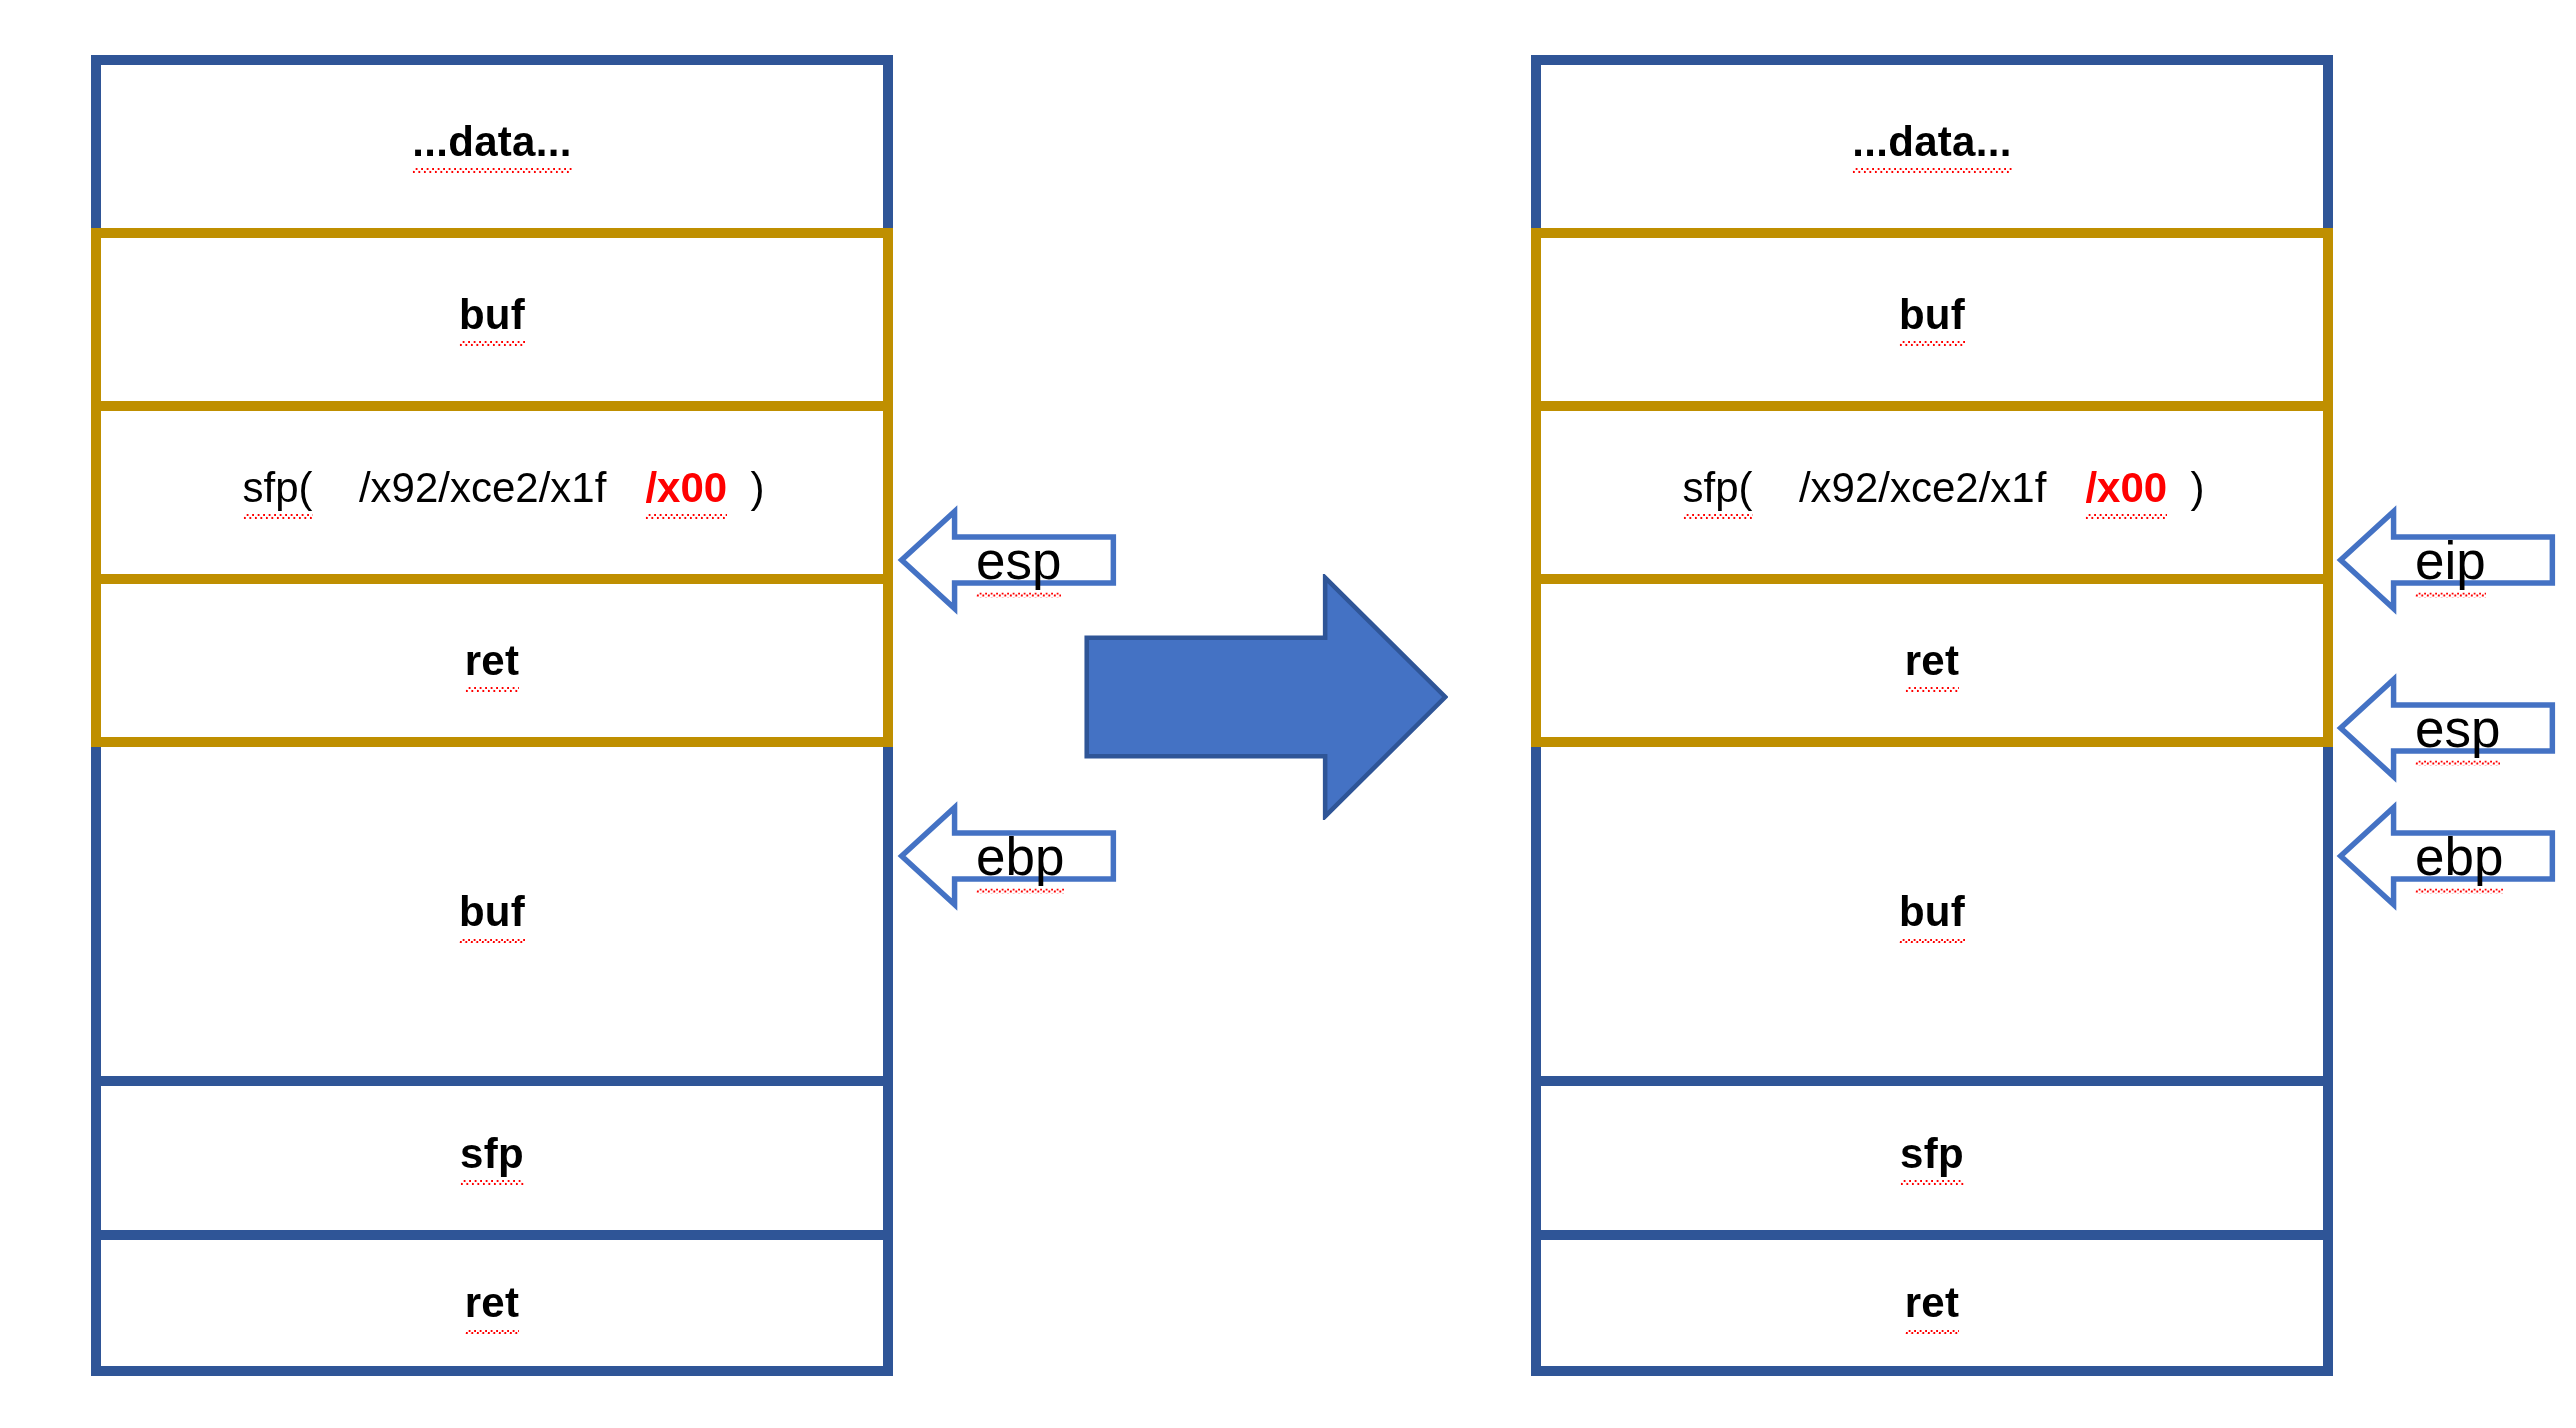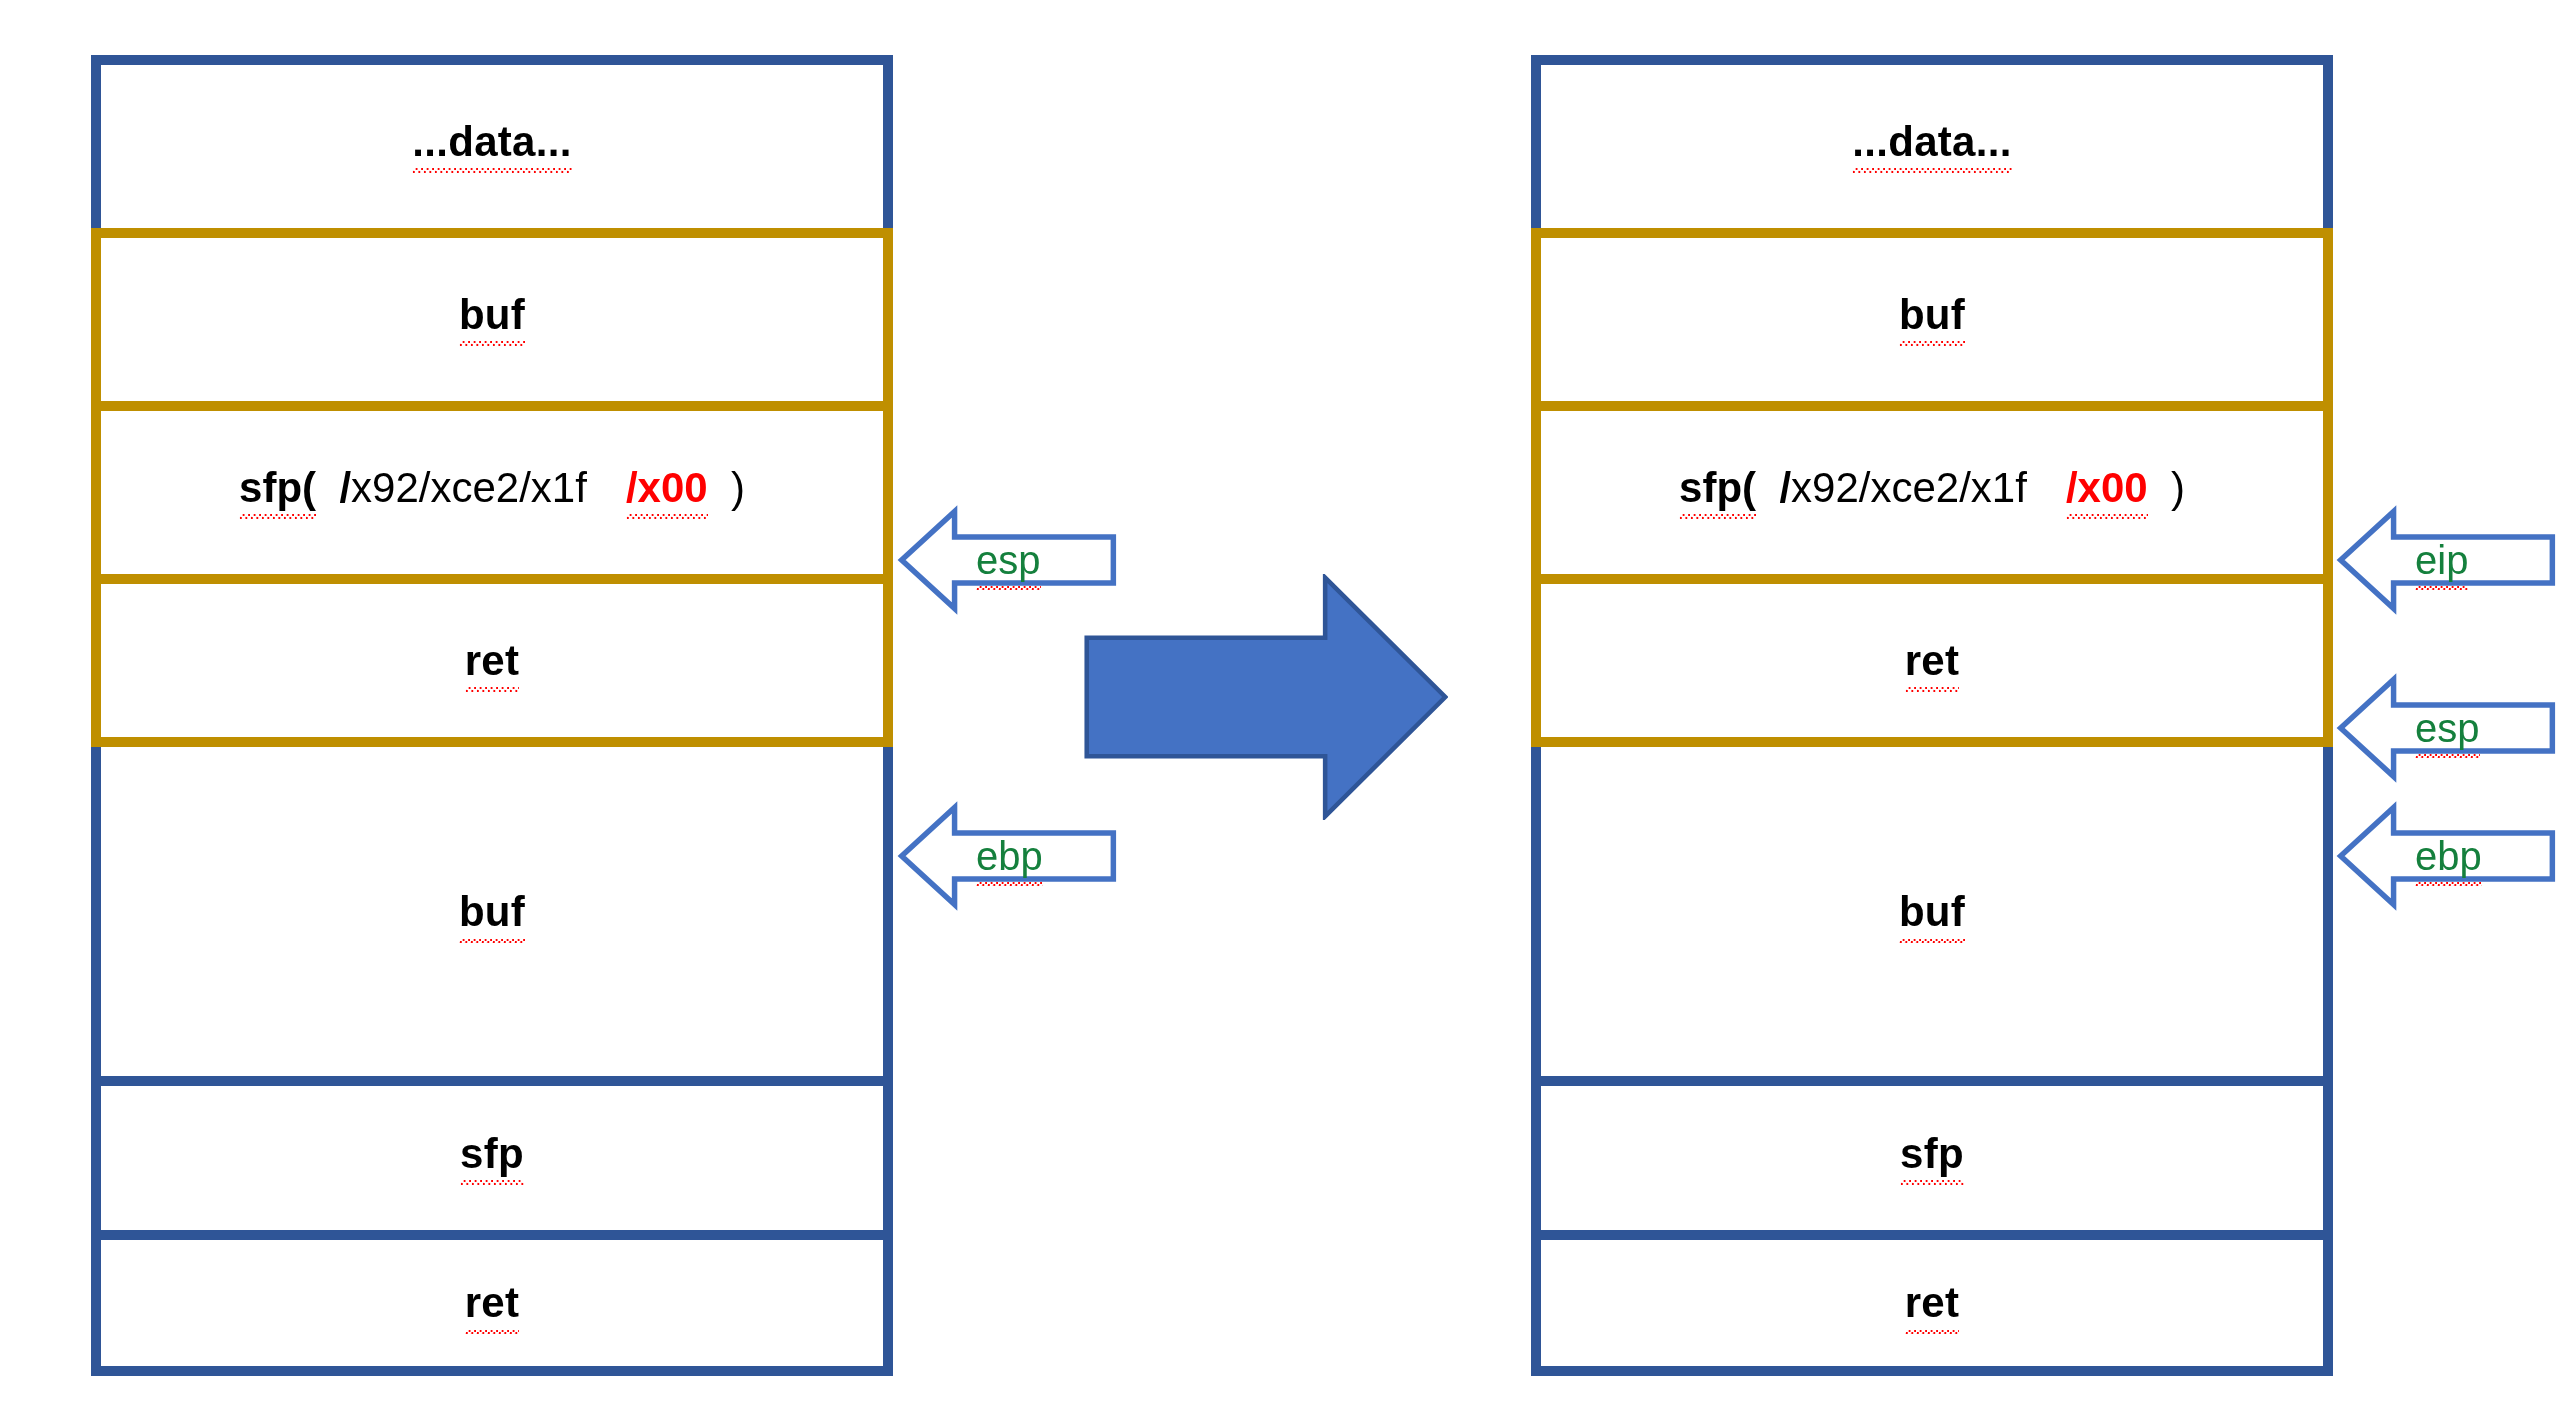--- a/index.html
+++ b/index.html
@@ -19,37 +19,37 @@
   .row-text{font-size:42px;font-weight:bold;color:#000000;letter-spacing:0.3px;
             white-space:nowrap;line-height:1;position:relative;}
   .sqw{position:relative;display:inline-block;}
   .sqw::after{content:"";position:absolute;left:0;right:0;bottom:-11px;height:5.5px;
      background:
        radial-gradient(circle at 1.8px 3.6px,#ff0000 1.2px,transparent 1.4px) 0 0/5.5px 5.5px repeat-x,
        radial-gradient(circle at 4.6px 0.9px,#ff0000 1.2px,transparent 1.4px) 0 0/5.5px 5.5px repeat-x;}
 
   
   .sfp-line{font-size:42px;line-height:1;white-space:nowrap;color:#000;}
-  .sfp-b{font-weight:bold;}
+  .sfp-b{font-weight:normal;margin-left:23px;}
   .sfp-n{font-weight:normal;}
   .sfp-red{font-weight:bold;color:#ff0000;margin-left:39px;}
 
   
   .frame{position:absolute;box-sizing:border-box;pointer-events:none;}
   .frame-blue{border:10px solid #2F5597;}
   .frame-gold{border:10px solid #BF8F00;}
   .divider{position:absolute;left:0;right:0;height:10px;}
   .divider-blue{background:#2F5597;}
   .divider-gold{background:#BF8F00;}
 
   
   .ptr{position:absolute;width:219px;height:108px;}
   .ptr svg{display:block;width:100%;height:100%;overflow:visible;}
   .ptr-label{position:absolute;left:78px;top:50%;transform:translateY(-50%);
-             font-size:40px;color:#15803d;line-height:1;white-space:nowrap;}
+             font-size:53px;color:#000000;line-height:1;white-space:nowrap;}
 
   
   #big-arrow{position:absolute;left:1084px;top:574px;width:364px;height:246px;}
   #big-arrow svg{display:block;width:100%;height:100%;}
 </style>
 </head>
 <body>
 
 <div class="canvas">
 

